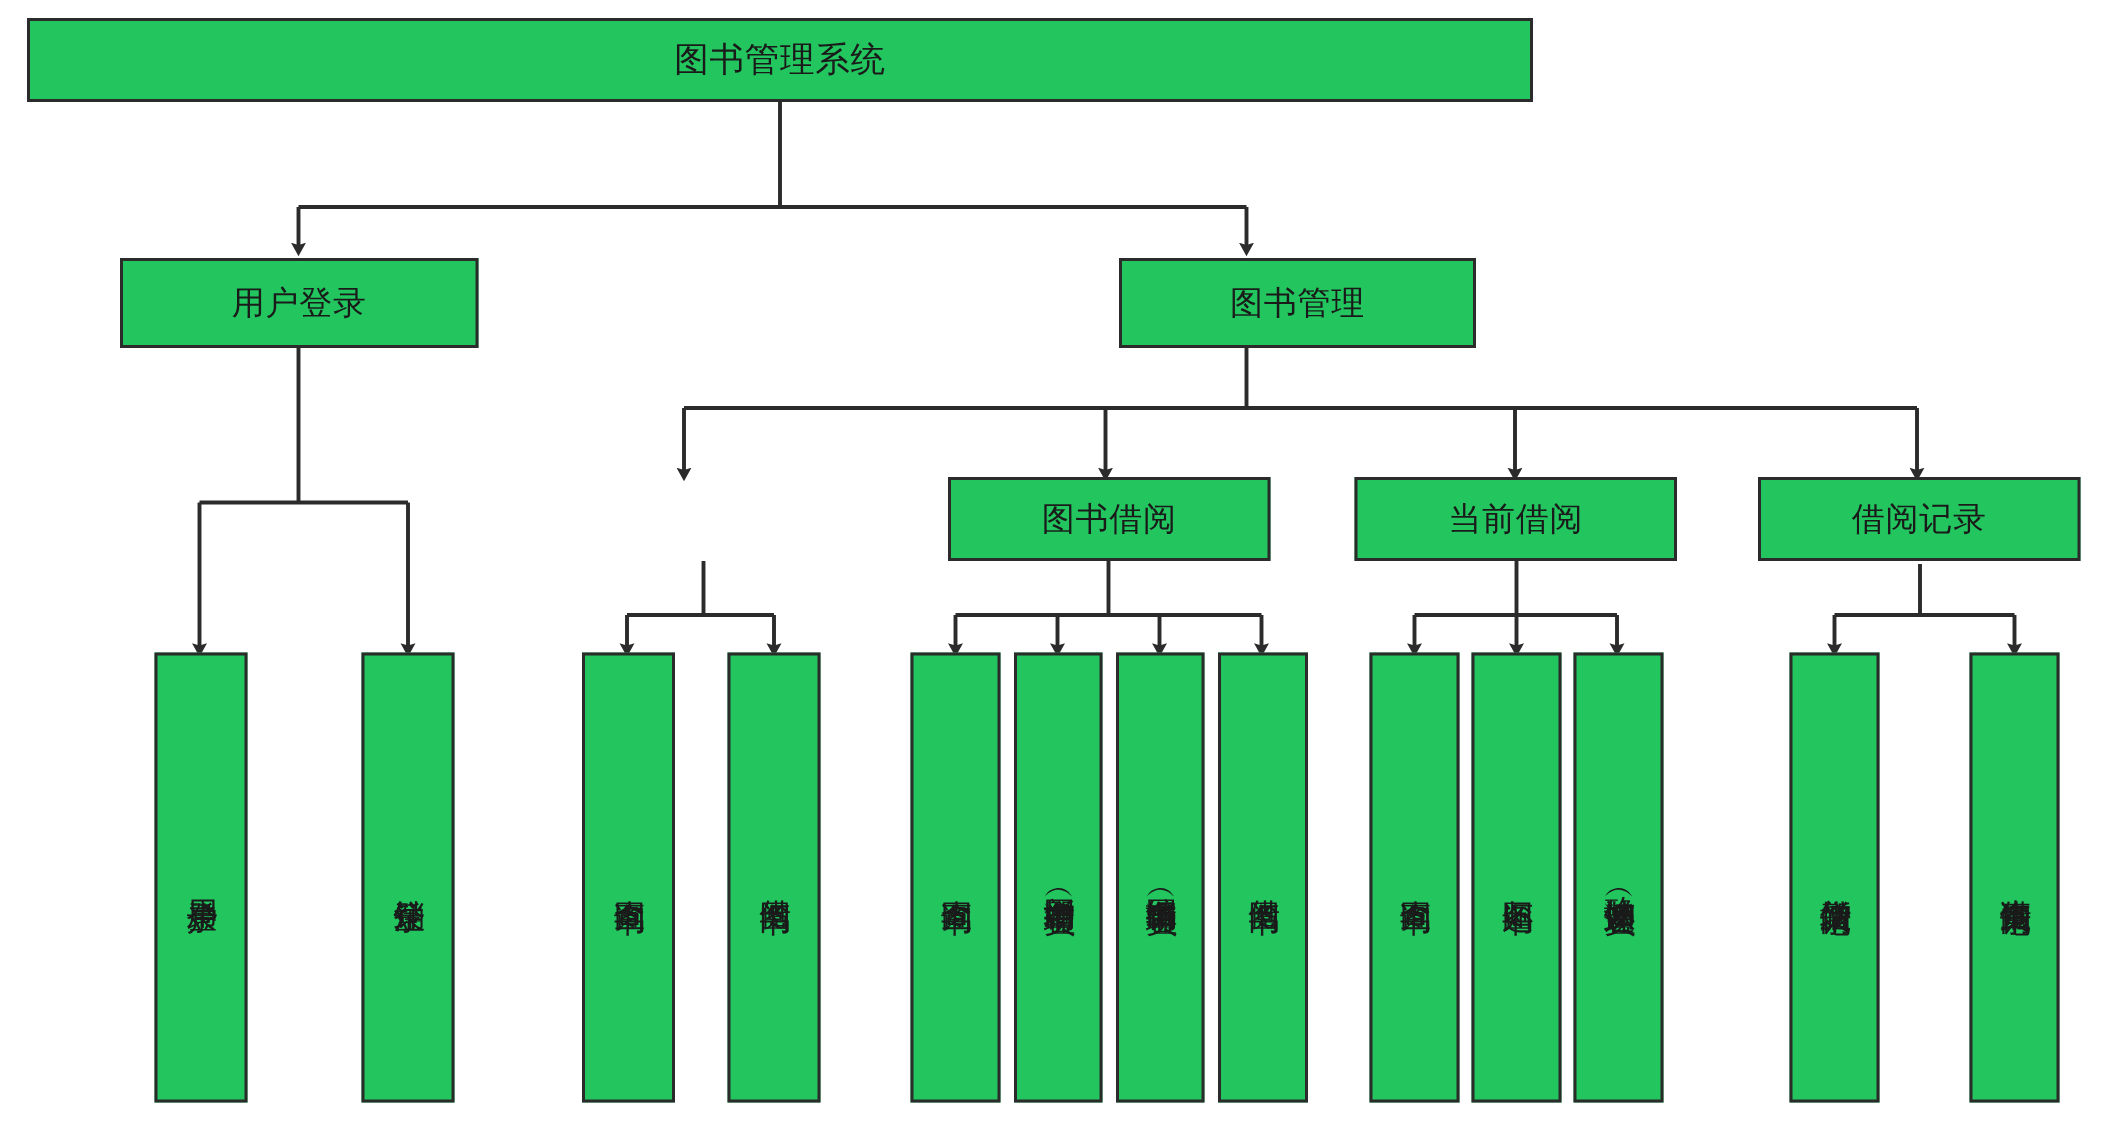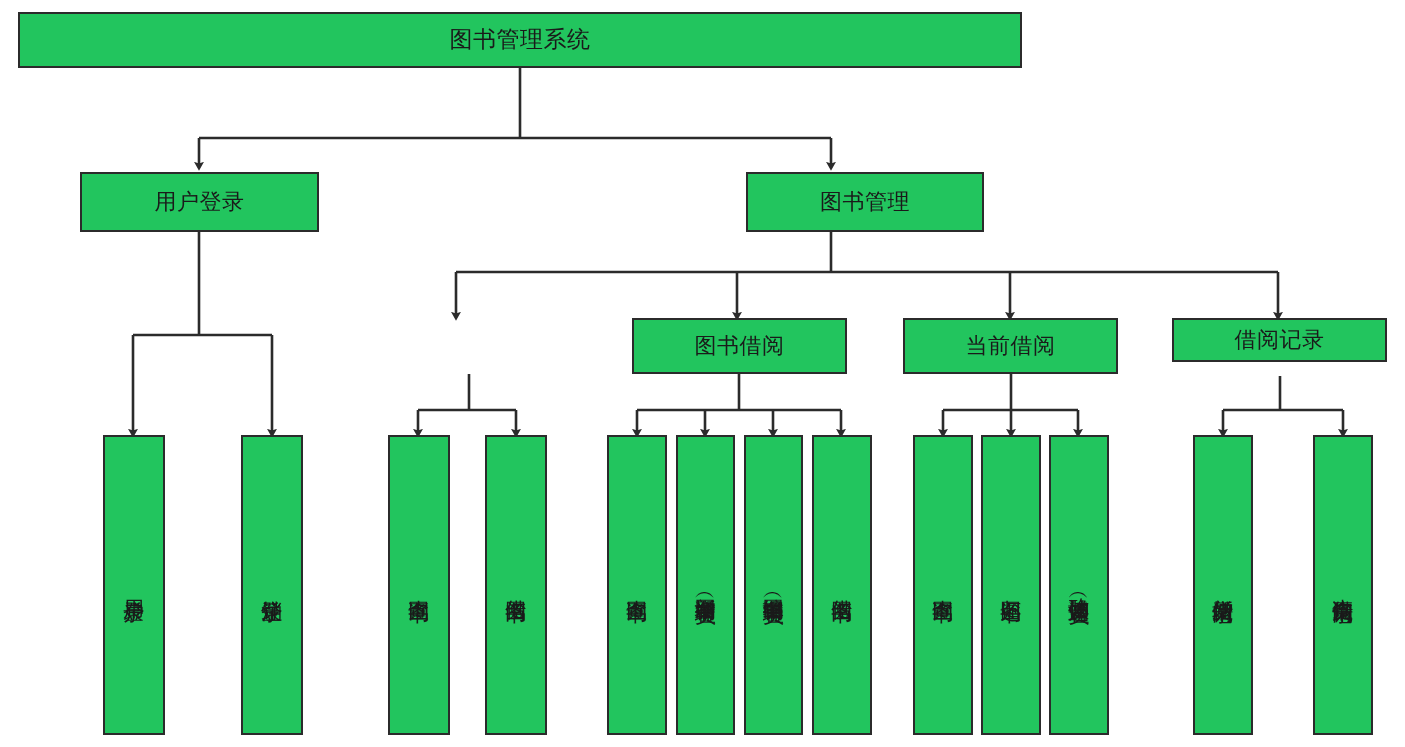--- a/index.html
+++ b/index.html
@@ -135,21 +135,21 @@
   <div class="node h-node" style="left:712px; top:172px; width:238px; height:60px;margin-left:34px;">
     <span class="node-label">图书管理</span>
   </div>
 
   <div class="node h-node" style="left:903px; top:318px; width:215px; height:56px;">
     <span class="node-label">当前借阅</span>
   </div>
   <div class="node h-node" style="left:632px; top:318px; width:215px; height:56px;">
     <span class="node-label">图书借阅</span>
   </div>
-  <div class="node h-node" style="left:1172px; top:318px; width:215px; height:44px;">
+  <div class="node h-node" style="left:1172px; top:318px; width:215px; height:56px;">
     <span class="node-label">借阅记录</span>
   </div>
 
   <div class="node v-node" style="left:103px; top:435px; width:62px; height:300px;">
     <span class="node-label">用户登录</span>
   </div>
   <div class="node v-node" style="left:241px; top:435px; width:62px; height:300px;">
     <span class="node-label">注销登录</span>
   </div>
 

